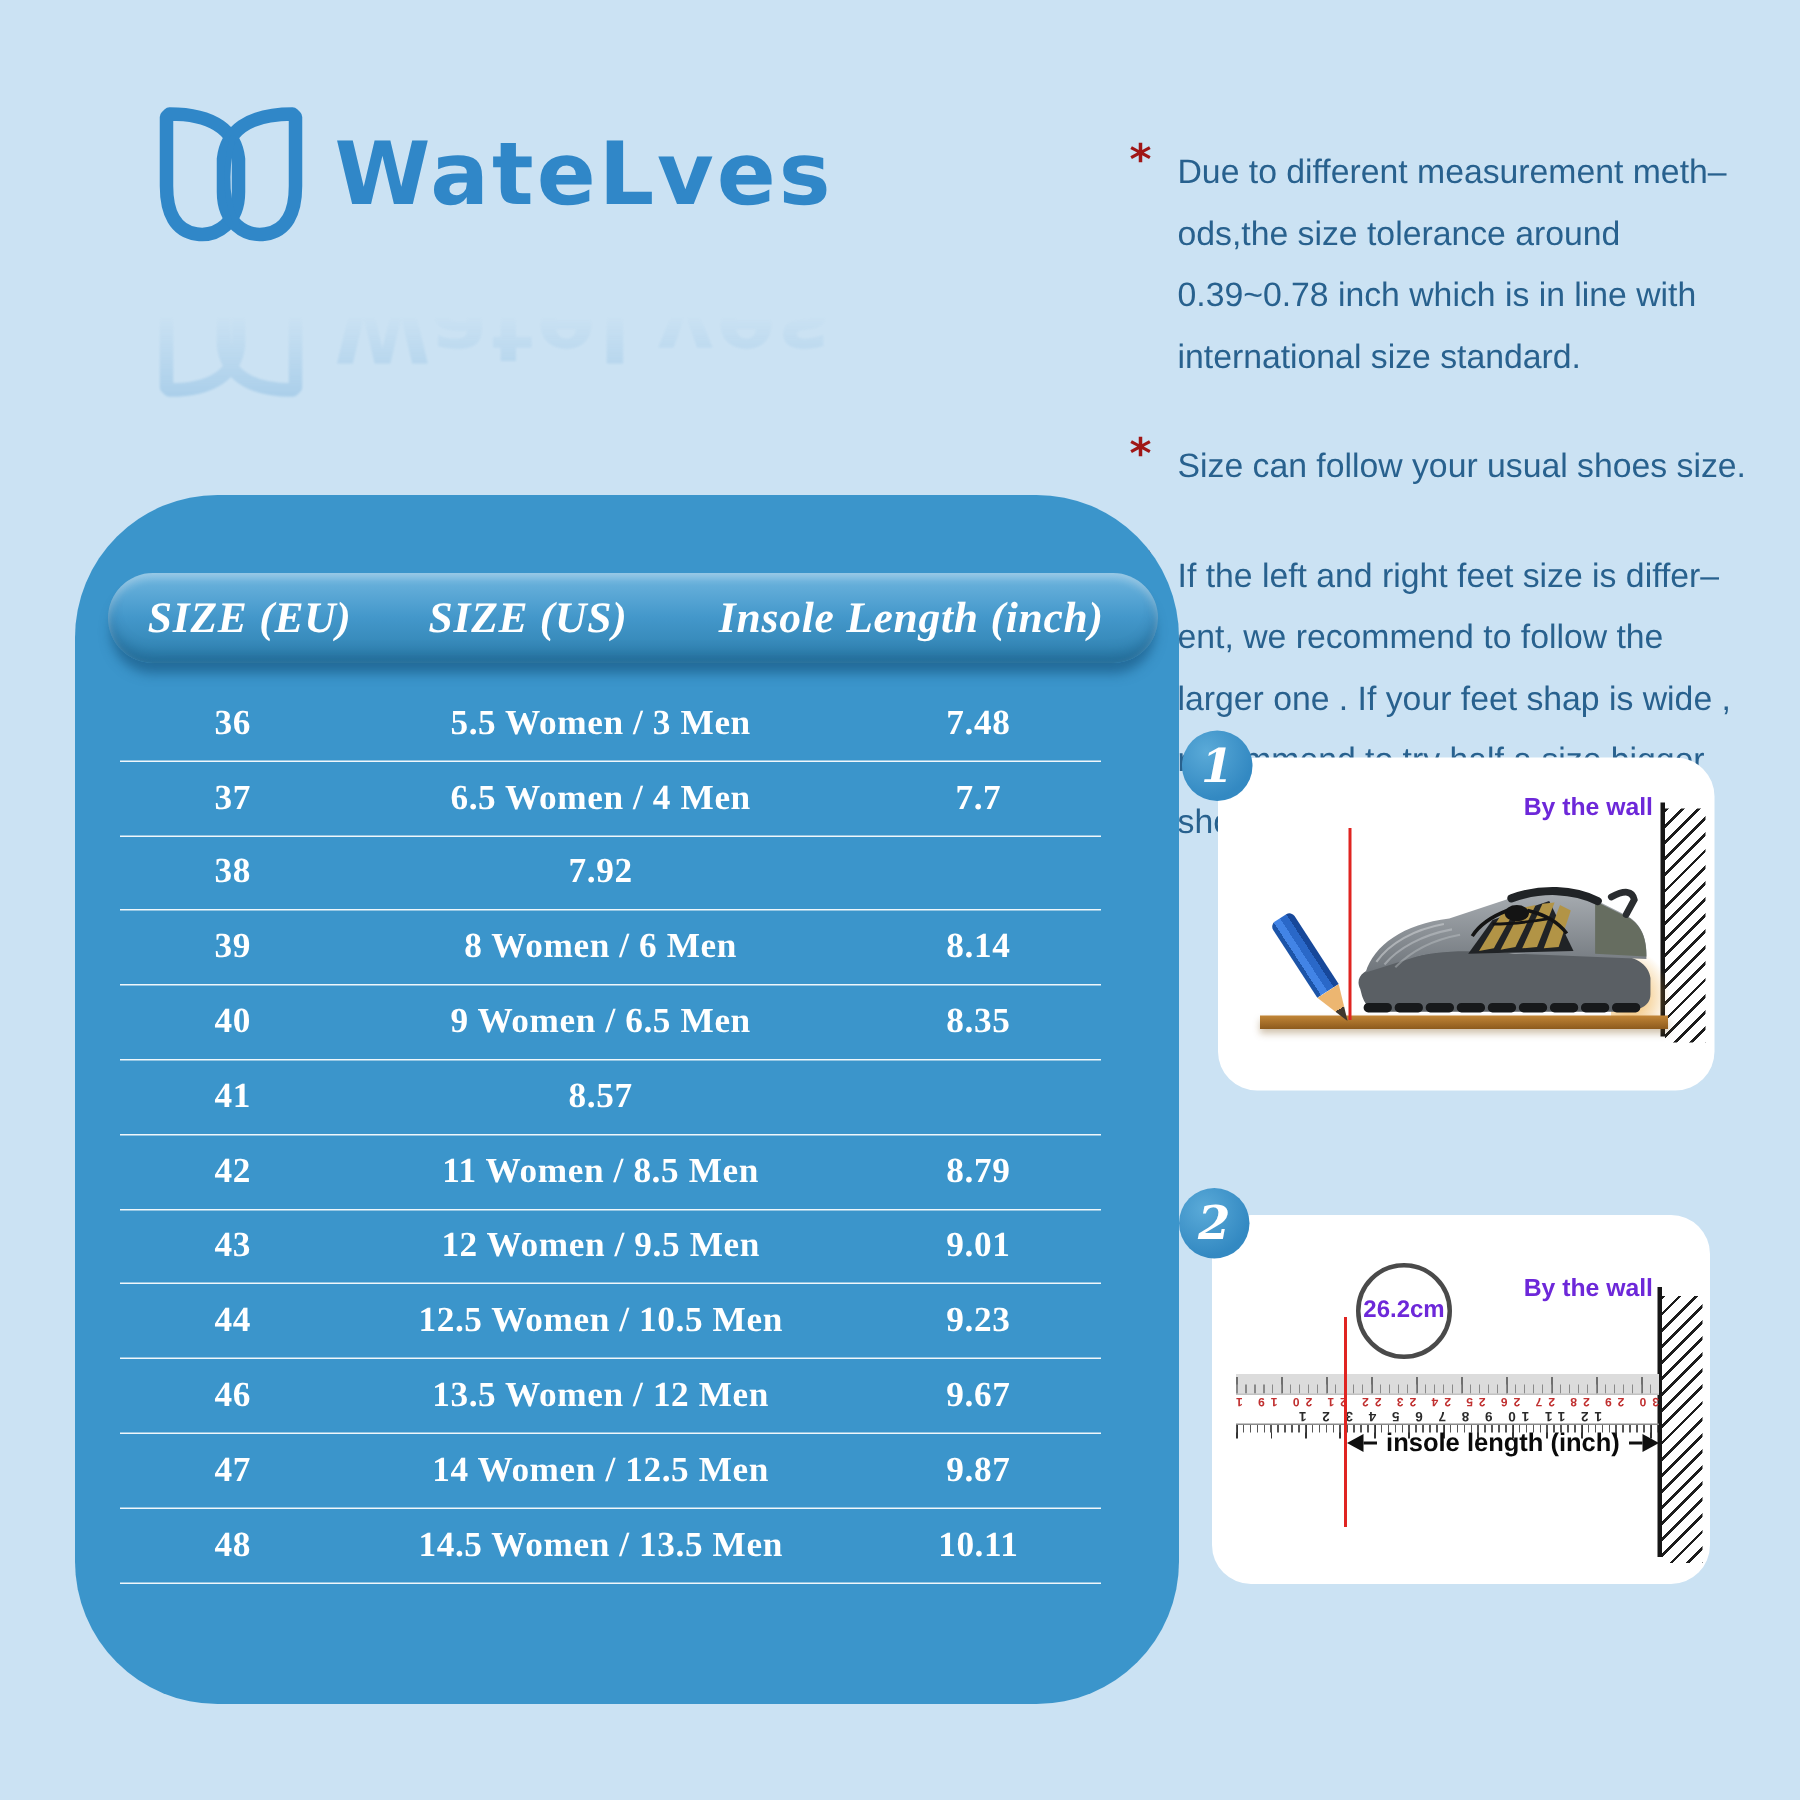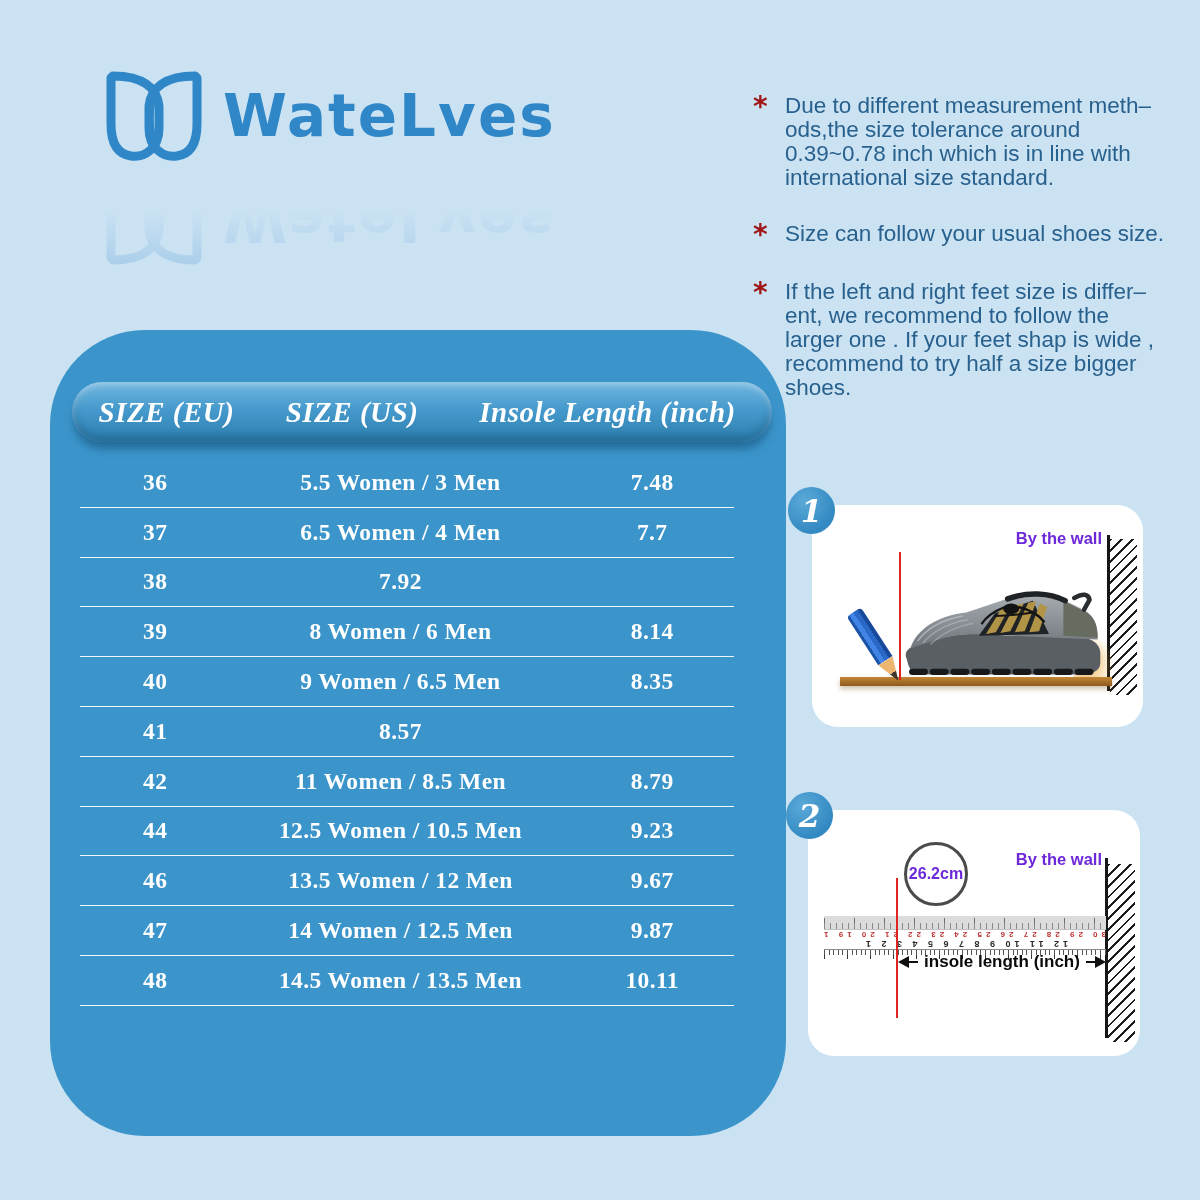--- a/index.html
+++ b/index.html
@@ -21,21 +21,21 @@
             mask-image:linear-gradient(to bottom, rgba(0,0,0,.75), transparent 60%);
   }
   
   .notes{position:absolute;left:753px;top:94px;width:436px;display:flex;flex-direction:column;gap:32px;}
   .note{display:flex;align-items:flex-start;}
   .note .star{
     flex:none;width:32px;color:#a01616;font-size:28px;font-weight:700;
     line-height:26px;font-family:"DejaVu Sans",sans-serif;
   }
   .note .txt{
-    font-size:22.5px;line-height:24px;color:#28618e;white-space:pre-line;
+    font-size:22.5px;line-height:41px;color:#28618e;white-space:pre-line;
   }
   
   .panel{
     position:absolute;left:50px;top:330px;width:736px;height:806px;
     background:#3b95cb;border-radius:95px;
   }
   .pill{
     position:absolute;left:22px;right:14px;top:52px;height:60px;border-radius:30px;
     background:linear-gradient(180deg,#70b6df 0%,#4498cb 48%,#2d80ae 100%);
     box-shadow:0 9px 8px -2px rgba(16,74,114,.55),
@@ -209,20 +209,25 @@
         <span>8.35</span>
       </div>
       <div class="trow">
         <span>41</span>
         <span>8.57</span>
       </div>
       <div class="trow">
         <span>42</span>
         <span>11 Women / 8.5 Men</span>
         <span>8.79</span>
+      </div>
+      <div class="trow">
+        <span>43</span>
+        <span>12 Women / 9.5 Men</span>
+        <span>9.01</span>
       </div>
       <div class="trow">
         <span>44</span>
         <span>12.5 Women / 10.5 Men</span>
         <span>9.23</span>
       </div>
       <div class="trow">
         <span>46</span>
         <span>13.5 Women / 12 Men</span>
         <span>9.67</span>

